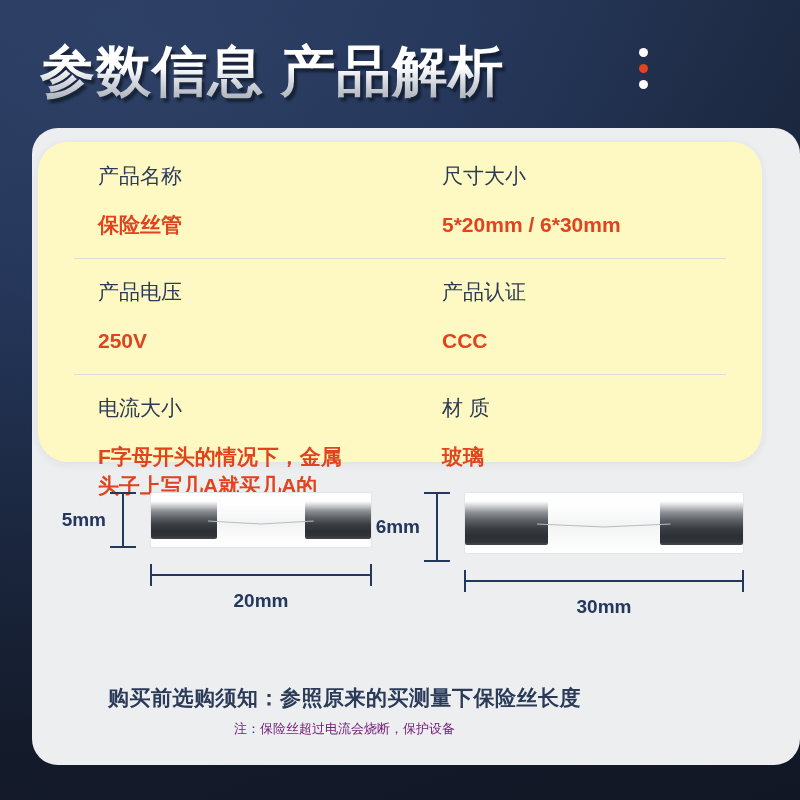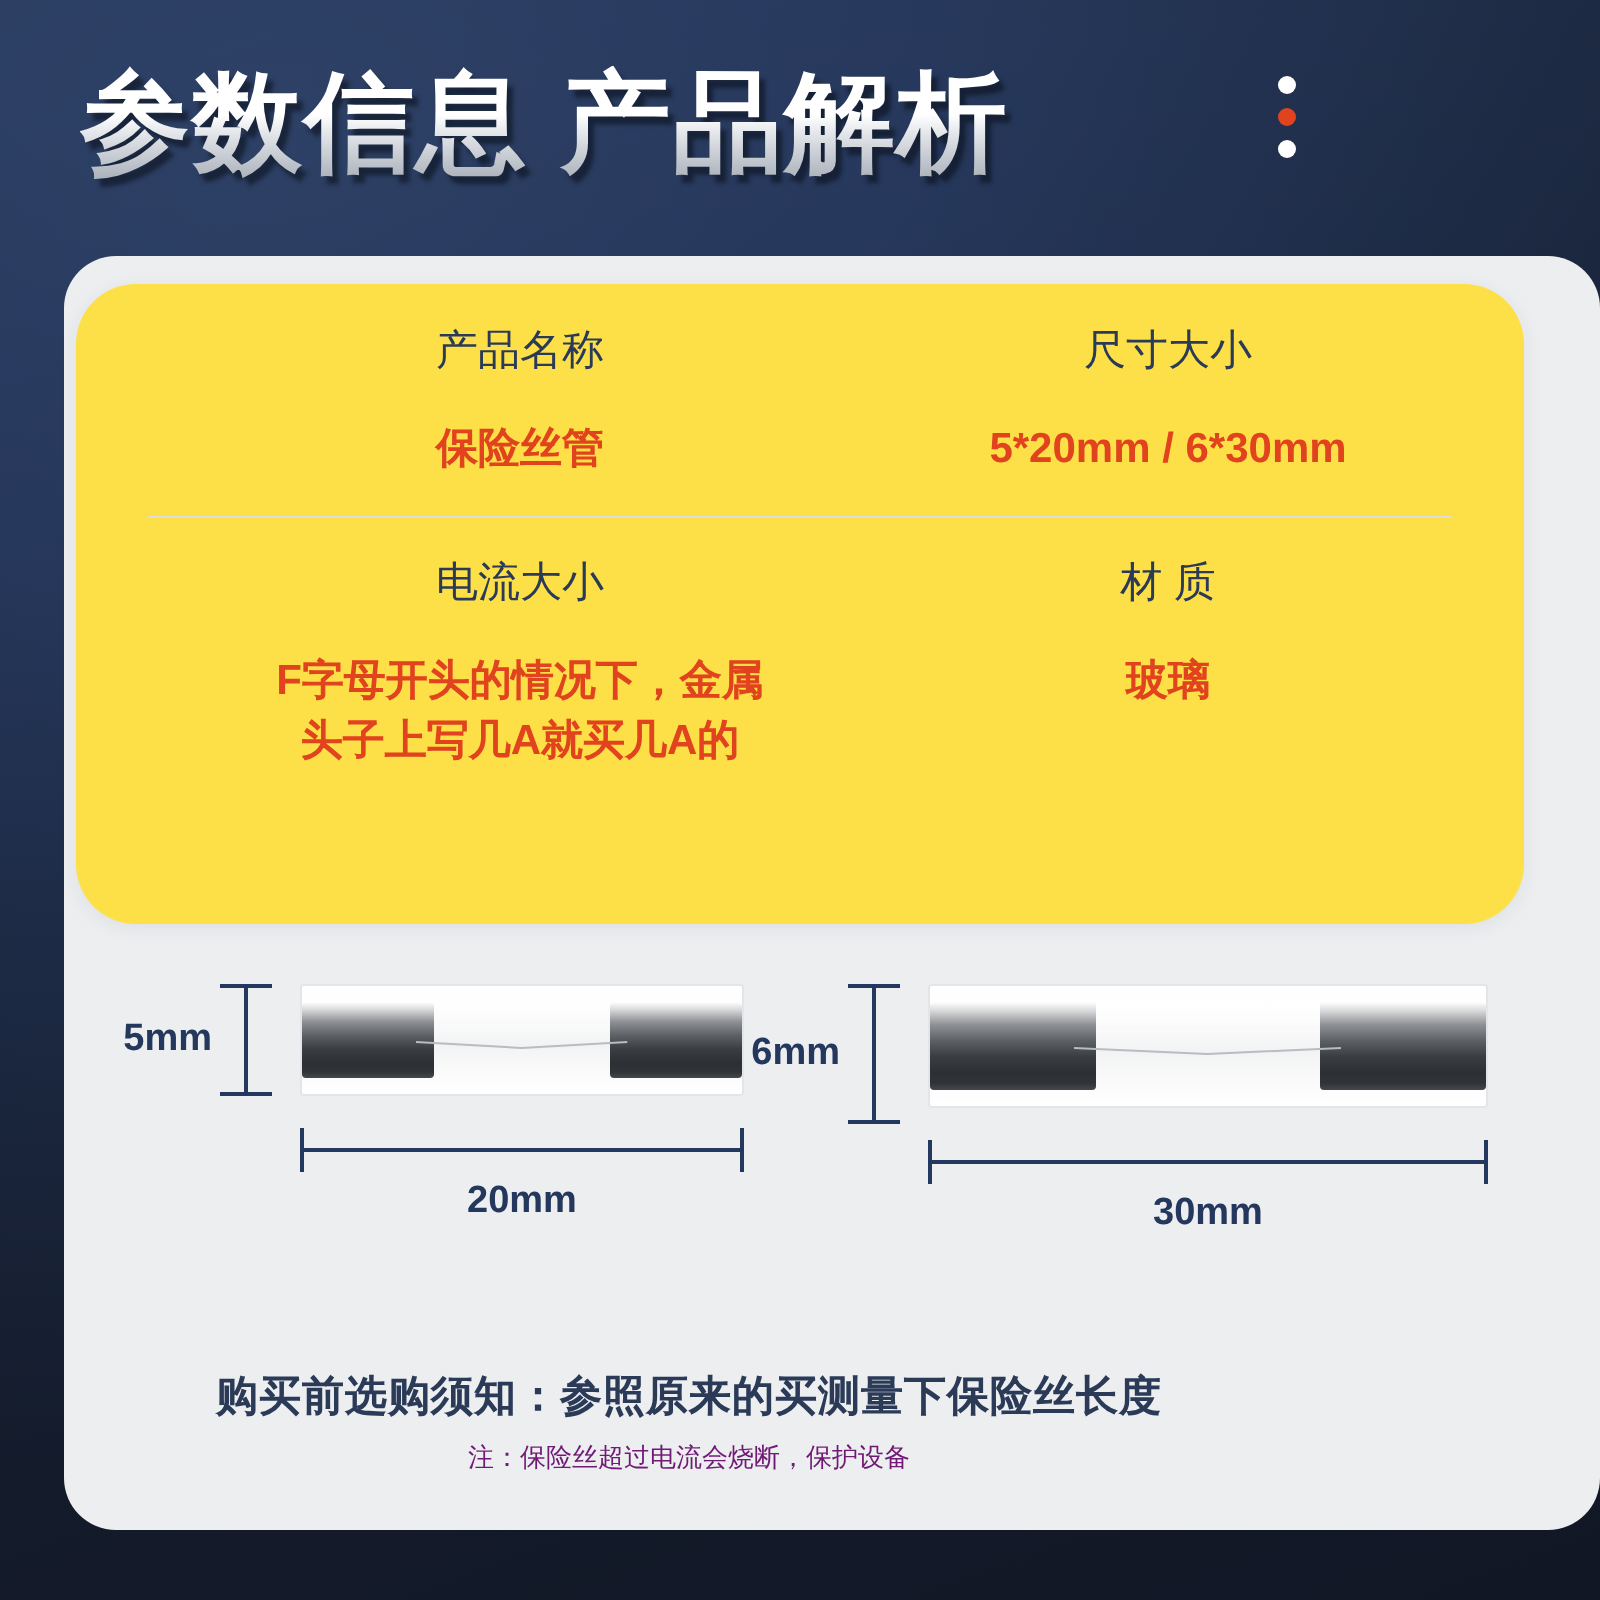--- a/index.html
+++ b/index.html
@@ -15,21 +15,21 @@
     background:
       radial-gradient(ellipse 900px 700px at 18% 8%, #2a3c60 0%, #233457 35%, #1c2942 65%, #151c2c 100%);
   }
   .bg-sheen {
     position:absolute; inset:0;
     background:linear-gradient(160deg, rgba(58,80,120,.30) 0%, rgba(40,58,92,.05) 38%, rgba(10,14,24,.35) 100%);
   }
 
   
   .header {
-    position:absolute; left:0; top:0; width:672px; height:128px;padding-left:12px;
+    position:absolute; left:0; top:10px; width:672px; height:128px;padding-left:12px;
   }
   .title {
     position:absolute; left:40px; top:33px;
     font-size:55px; font-weight:bold; letter-spacing:1px;
     line-height:1.05;
     background:linear-gradient(180deg,#ffffff 0%,#ffffff 42%,#e3e6ea 58%,#a8aeb8 100%);
     -webkit-background-clip:text; background-clip:text;
     -webkit-text-fill-color:transparent; color:transparent;
     filter:drop-shadow(3px 4px 1px rgba(8,12,22,.55));
     white-space:nowrap;
@@ -44,24 +44,23 @@
   
   .panel {
     position:absolute; left:32px; top:128px; width:768px; height:637px;
     background:#eceef0;
     border-radius:26px 26px 26px 26px;
   }
 
   
   .spec-card {
     position:absolute; left:6px; top:14px; width:724px; height:320px;
-    background:#fde047;
+    background:#fef9c3;
     border-radius:30px;
     box-shadow:0 2px 10px rgba(40,50,70,.07);
-    text-align:center;
   }
   .spec-rows { padding:0 0 0 0; }
   .spec-row {
     display:flex;
     padding:0 36px;
     position:relative;
   }
   .spec-row + .spec-row::before {
     content:""; position:absolute; left:36px; right:36px; top:0;
     height:1px; background:#d9dce0;
@@ -167,20 +166,30 @@
         <div class="cell left">
           <div class="cell-label">产品名称</div>
           <div class="cell-value">保险丝管</div>
         </div>
         <div class="cell right">
           <div class="cell-label">尺寸大小</div>
           <div class="cell-value">5*20mm / 6*30mm</div>
         </div>
       </div>
 
+      <div class="spec-row">
+        <div class="cell left">
+          <div class="cell-label">产品电压</div>
+          <div class="cell-value">250V</div>
+        </div>
+        <div class="cell right">
+          <div class="cell-label">产品认证</div>
+          <div class="cell-value">CCC</div>
+        </div>
+      </div>
 
       <div class="spec-row">
         <div class="cell left">
           <div class="cell-label">电流大小</div>
           <div class="cell-value multiline">F字母开头的情况下，金属
 头子上写几A就买几A的</div>
         </div>
         <div class="cell right">
           <div class="cell-label">材 质</div>
           <div class="cell-value">玻璃</div>

